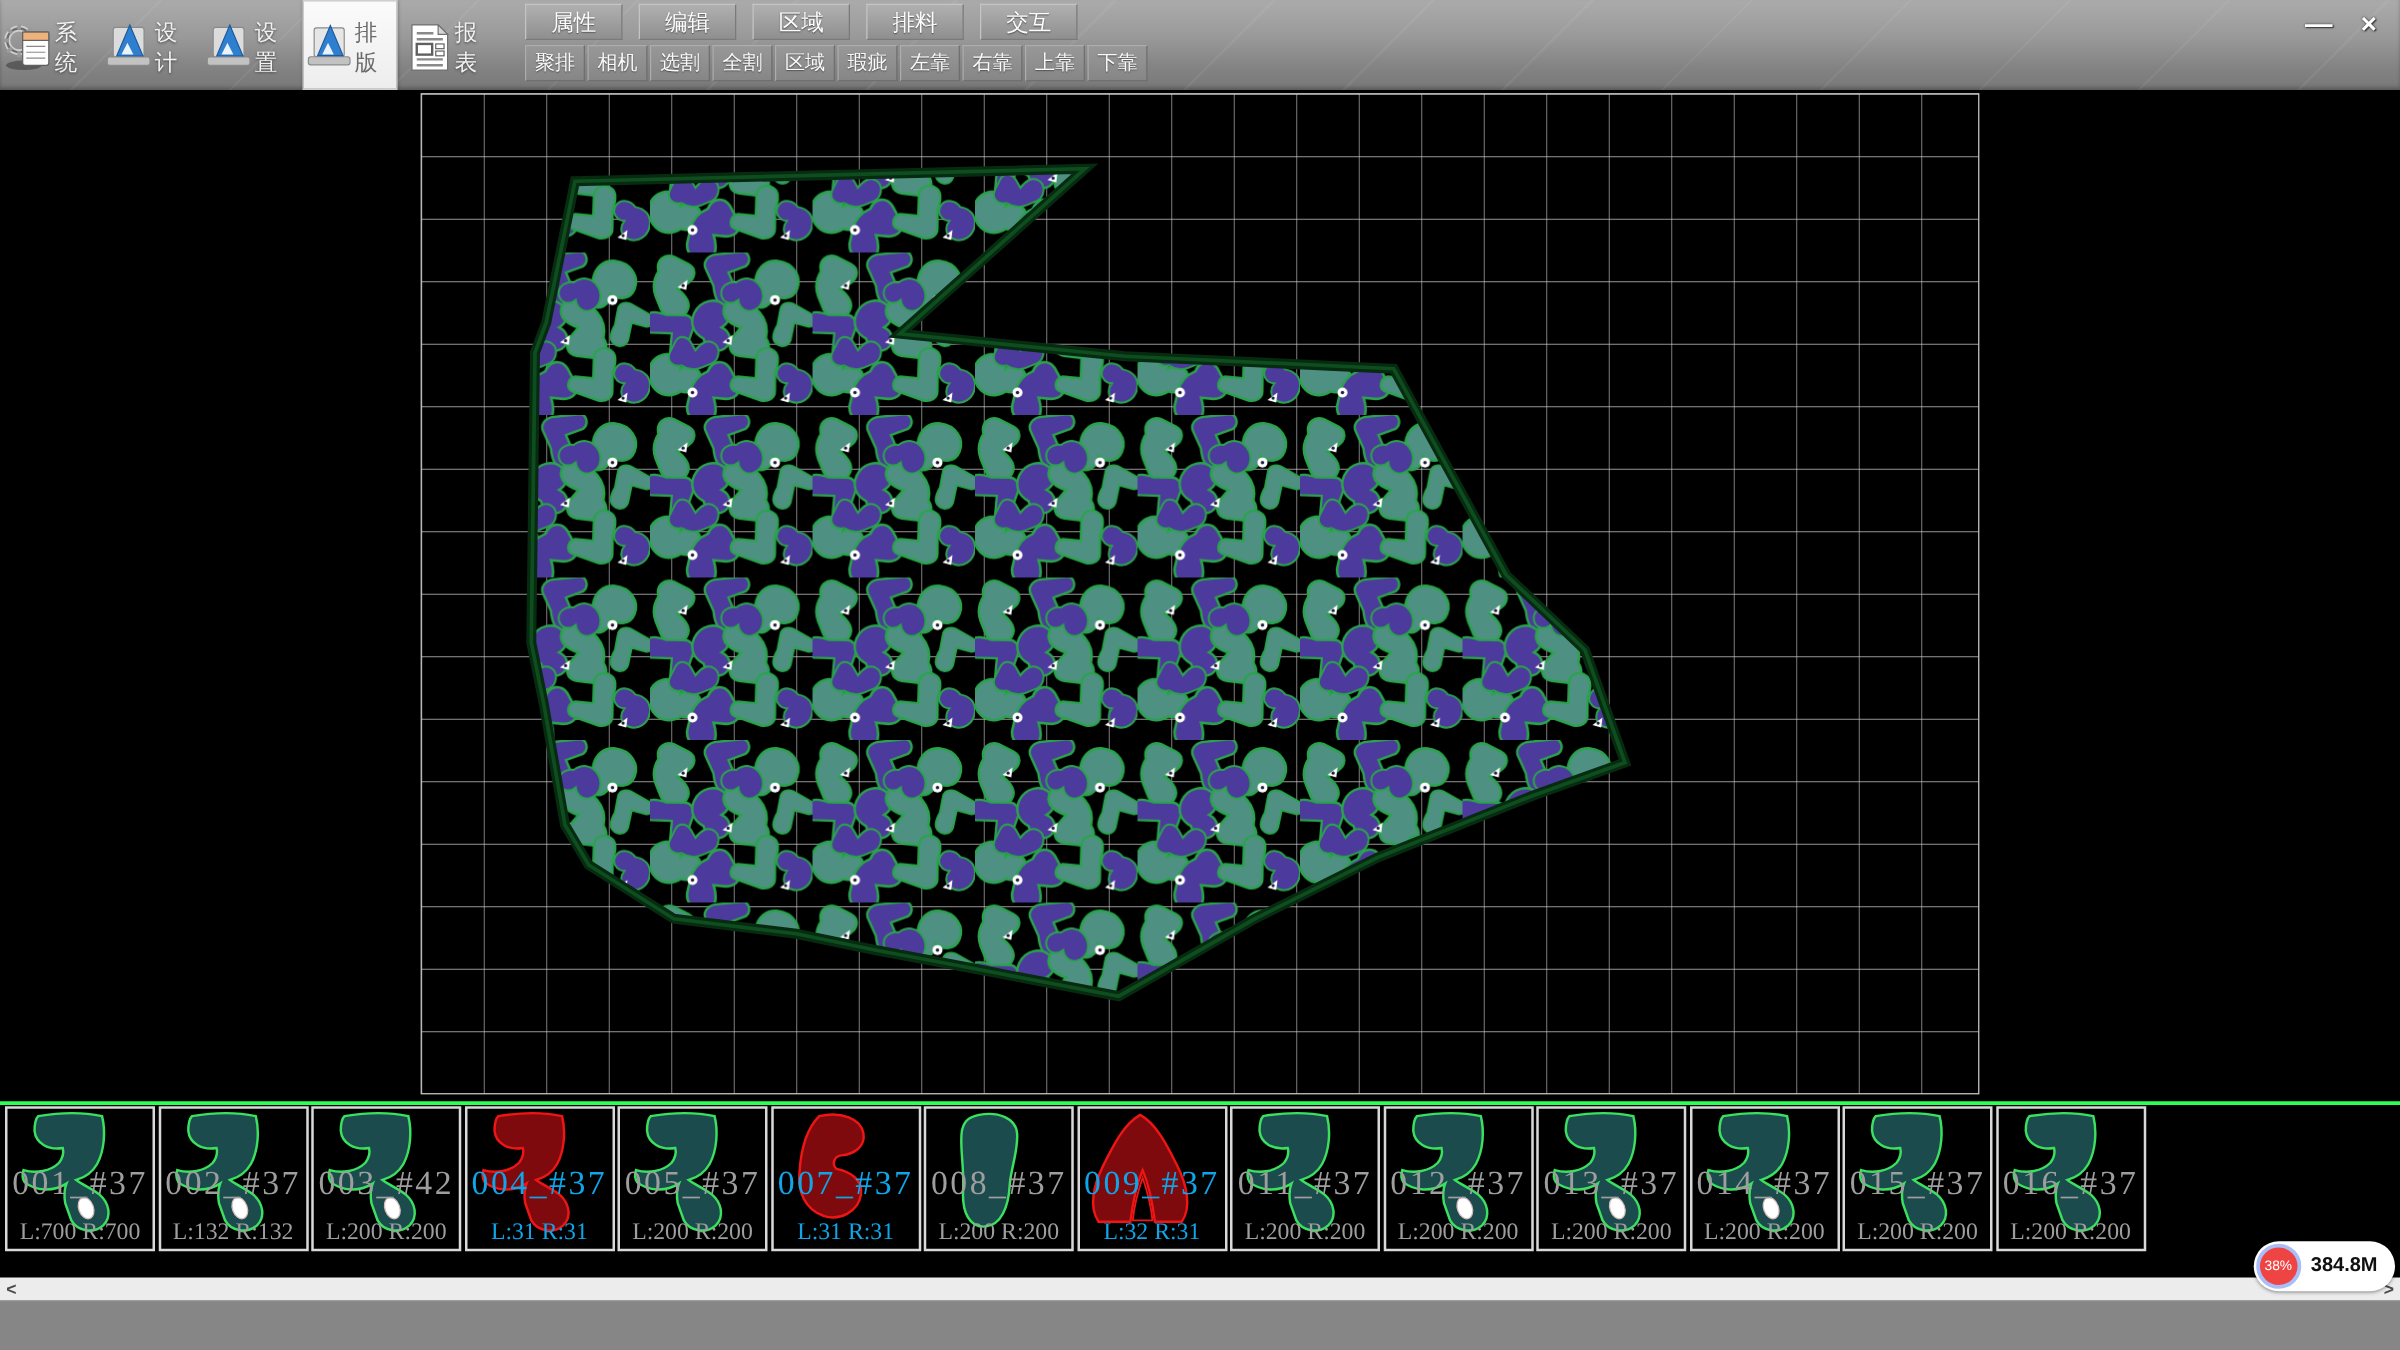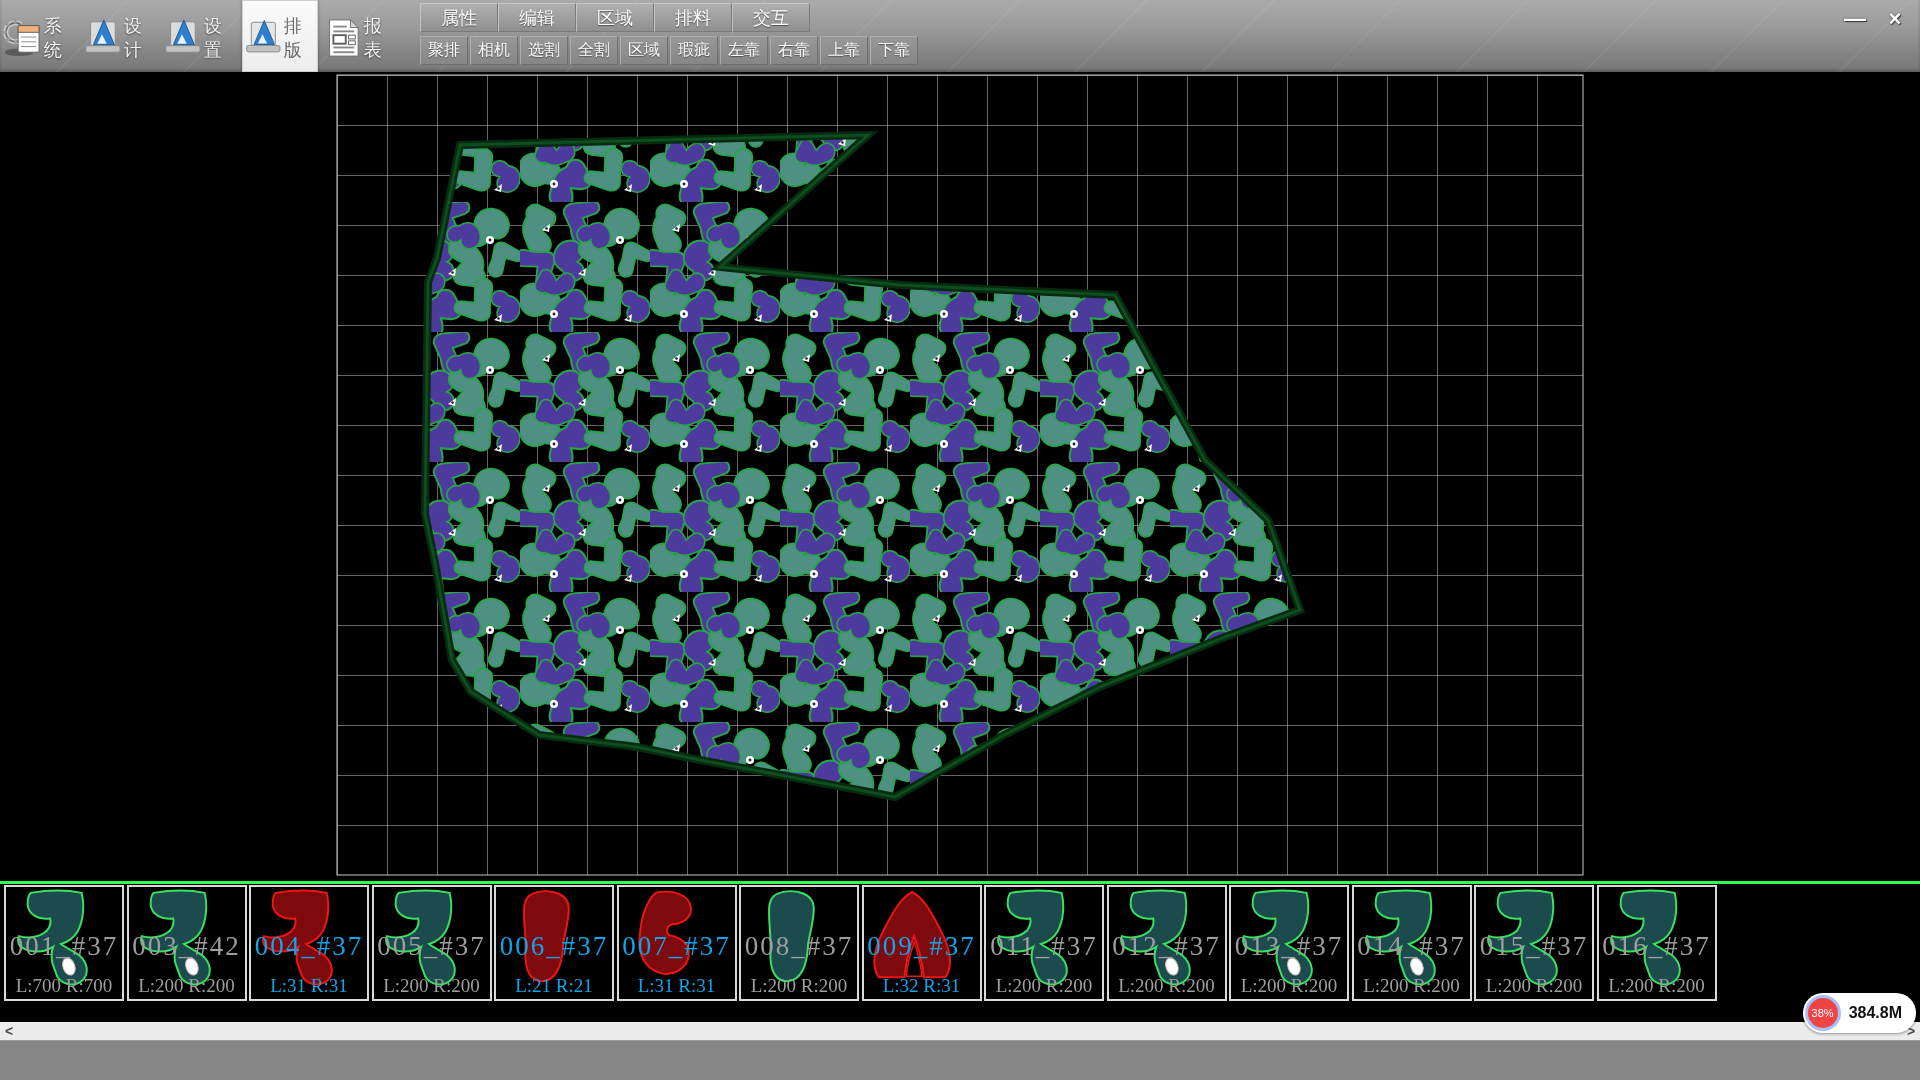--- a/index.html
+++ b/index.html
@@ -15,21 +15,21 @@
     pointer-events:none;}
   .bigbtn{position:absolute;top:0;width:76px;height:72px;display:flex;flex-direction:row;
     align-items:center;justify-content:flex-start;padding-top:3px;box-sizing:border-box;z-index:2;}
   .bigbtn .blabel{font-size:18px;color:#f2f2f2;text-shadow:0 1px 2px rgba(60,60,60,.9);margin-top:1px;}
   .bigbtn.selected{background:linear-gradient(180deg,#fbfbfb,#ededed);
     border:1px solid #cfcfcf;box-shadow:0 0 3px rgba(0,0,0,.3);}
   .bigbtn.selected .blabel{color:#6a6a6a;text-shadow:none;}
   .bigicon{width:44px;height:42px;display:block;}
 
   .menurow{position:absolute;left:420px;top:3px;height:30px;display:flex;z-index:2;}
-  .menubtn{width:78px;height:29px;margin-right:0;display:flex;align-items:center;justify-content:center;
+  .menubtn{width:78px;height:29px;margin-right:13px;display:flex;align-items:center;justify-content:center;
     font-size:18px;color:#fdfdfd;text-shadow:0 1px 1px rgba(70,70,70,.9);
     background:linear-gradient(180deg,#b0b0b0,#8f8f8f);
     border:1px solid #c4c4c4;border-bottom-color:#7a7a7a;border-right-color:#7a7a7a;box-sizing:border-box;}
   .toolrow{position:absolute;left:420px;top:36px;height:30px;display:flex;z-index:2;}
   .toolbtn{width:48px;height:29px;margin-right:2px;display:flex;align-items:center;justify-content:center;
     font-size:16px;color:#fafafa;text-shadow:0 1px 1px rgba(70,70,70,.9);
     background:linear-gradient(180deg,#989898,#868686);
     border:1px solid #adadad;border-bottom-color:#6f6f6f;border-right-color:#6f6f6f;box-sizing:border-box;}
 
   .winctl{position:absolute;top:4px;right:8px;display:flex;gap:6px;z-index:3;}
@@ -231,20 +231,28 @@
   <div class="thumbs" id="thumbs">
     <div class="cell teal">
       <svg width="112" height="108" viewBox="0 0 112 110">
           <path d="M24,6 C42,3 62,3 76,6 C79,18 78,34 72,45 C68,52 62,56 55,58 C60,62 68,65 74,70 C82,77 84,88 77,95 C69,102 56,100 51,91 L46,77 C45,71 45,66 47,61 C36,68 22,67 13,60 C11,57 11,53 12,50 C22,53 34,51 41,44 C44,40 45,36 44,32 C32,34 22,28 21,18 C21,13 22,8 24,6 Z" fill="#1c4b4e" stroke="#3be05f" stroke-width="2"></path>
           <ellipse cx="63" cy="81" rx="6" ry="9" transform="rotate(-20 63 81)" fill="#ffffff" stroke="#d8bcbc"></ellipse>
         </svg>
       <div class="tname">001_#37</div>
       <div class="tlr">L:700 R:700</div>
     </div>
 
+    <div class="cell teal">
+      <svg width="112" height="108" viewBox="0 0 112 110">
+          <path d="M24,6 C42,3 62,3 76,6 C79,18 78,34 72,45 C68,52 62,56 55,58 C60,62 68,65 74,70 C82,77 84,88 77,95 C69,102 56,100 51,91 L46,77 C45,71 45,66 47,61 C36,68 22,67 13,60 C11,57 11,53 12,50 C22,53 34,51 41,44 C44,40 45,36 44,32 C32,34 22,28 21,18 C21,13 22,8 24,6 Z" fill="#1c4b4e" stroke="#3be05f" stroke-width="2"></path>
+          <ellipse cx="63" cy="81" rx="6" ry="9" transform="rotate(-20 63 81)" fill="#ffffff" stroke="#d8bcbc"></ellipse>
+        </svg>
+      <div class="tname">002_#37</div>
+      <div class="tlr">L:132 R:132</div>
+    </div>
 
     <div class="cell teal">
       <svg width="112" height="108" viewBox="0 0 112 110">
           <path d="M24,6 C42,3 62,3 76,6 C79,18 78,34 72,45 C68,52 62,56 55,58 C60,62 68,65 74,70 C82,77 84,88 77,95 C69,102 56,100 51,91 L46,77 C45,71 45,66 47,61 C36,68 22,67 13,60 C11,57 11,53 12,50 C22,53 34,51 41,44 C44,40 45,36 44,32 C32,34 22,28 21,18 C21,13 22,8 24,6 Z" fill="#1c4b4e" stroke="#3be05f" stroke-width="2"></path>
           <ellipse cx="63" cy="81" rx="6" ry="9" transform="rotate(-20 63 81)" fill="#ffffff" stroke="#d8bcbc"></ellipse>
         </svg>
       <div class="tname">003_#42</div>
       <div class="tlr">L:200 R:200</div>
     </div>
 
@@ -257,27 +265,20 @@
     </div>
 
     <div class="cell teal">
       <svg width="112" height="108" viewBox="0 0 112 110">
           <path d="M24,6 C42,3 62,3 76,6 C79,18 78,34 72,45 C68,52 62,56 55,58 C60,62 68,65 74,70 C82,77 84,88 77,95 C69,102 56,100 51,91 L46,77 C45,71 45,66 47,61 C36,68 22,67 13,60 C11,57 11,53 12,50 C22,53 34,51 41,44 C44,40 45,36 44,32 C32,34 22,28 21,18 C21,13 22,8 24,6 Z" fill="#1c4b4e" stroke="#3be05f" stroke-width="2"></path>
         </svg>
       <div class="tname">005_#37</div>
       <div class="tlr">L:200 R:200</div>
     </div>
 
-    <div class="cell red">
-      <svg width="112" height="108" viewBox="0 0 112 110">
-          <path d="M42,5 C58,2 72,8 73,20 C74,34 68,48 67,62 C66,80 60,95 47,96 C34,97 28,84 29,66 C30,48 26,30 28,18 C30,9 34,7 42,5 Z" fill="#7e0a0e" stroke="#f01515" stroke-width="2"></path>
-        </svg>
-      <div class="tname">006_#37</div>
-      <div class="tlr">L:21 R:21</div>
-    </div>
 
     <div class="cell red">
       <svg width="112" height="108" viewBox="0 0 112 110">
           <path d="M36,6 C54,2 70,8 72,20 C74,31 64,37 54,38 C48,39 46,45 50,49 C60,51 72,57 70,70 C68,84 52,92 39,87 C25,82 18,68 20,51 C21,36 24,18 36,6 Z" fill="#7e0a0e" stroke="#f01515" stroke-width="2"></path>
         </svg>
       <div class="tname">007_#37</div>
       <div class="tlr">L:31 R:31</div>
     </div>
 
     <div class="cell teal">

